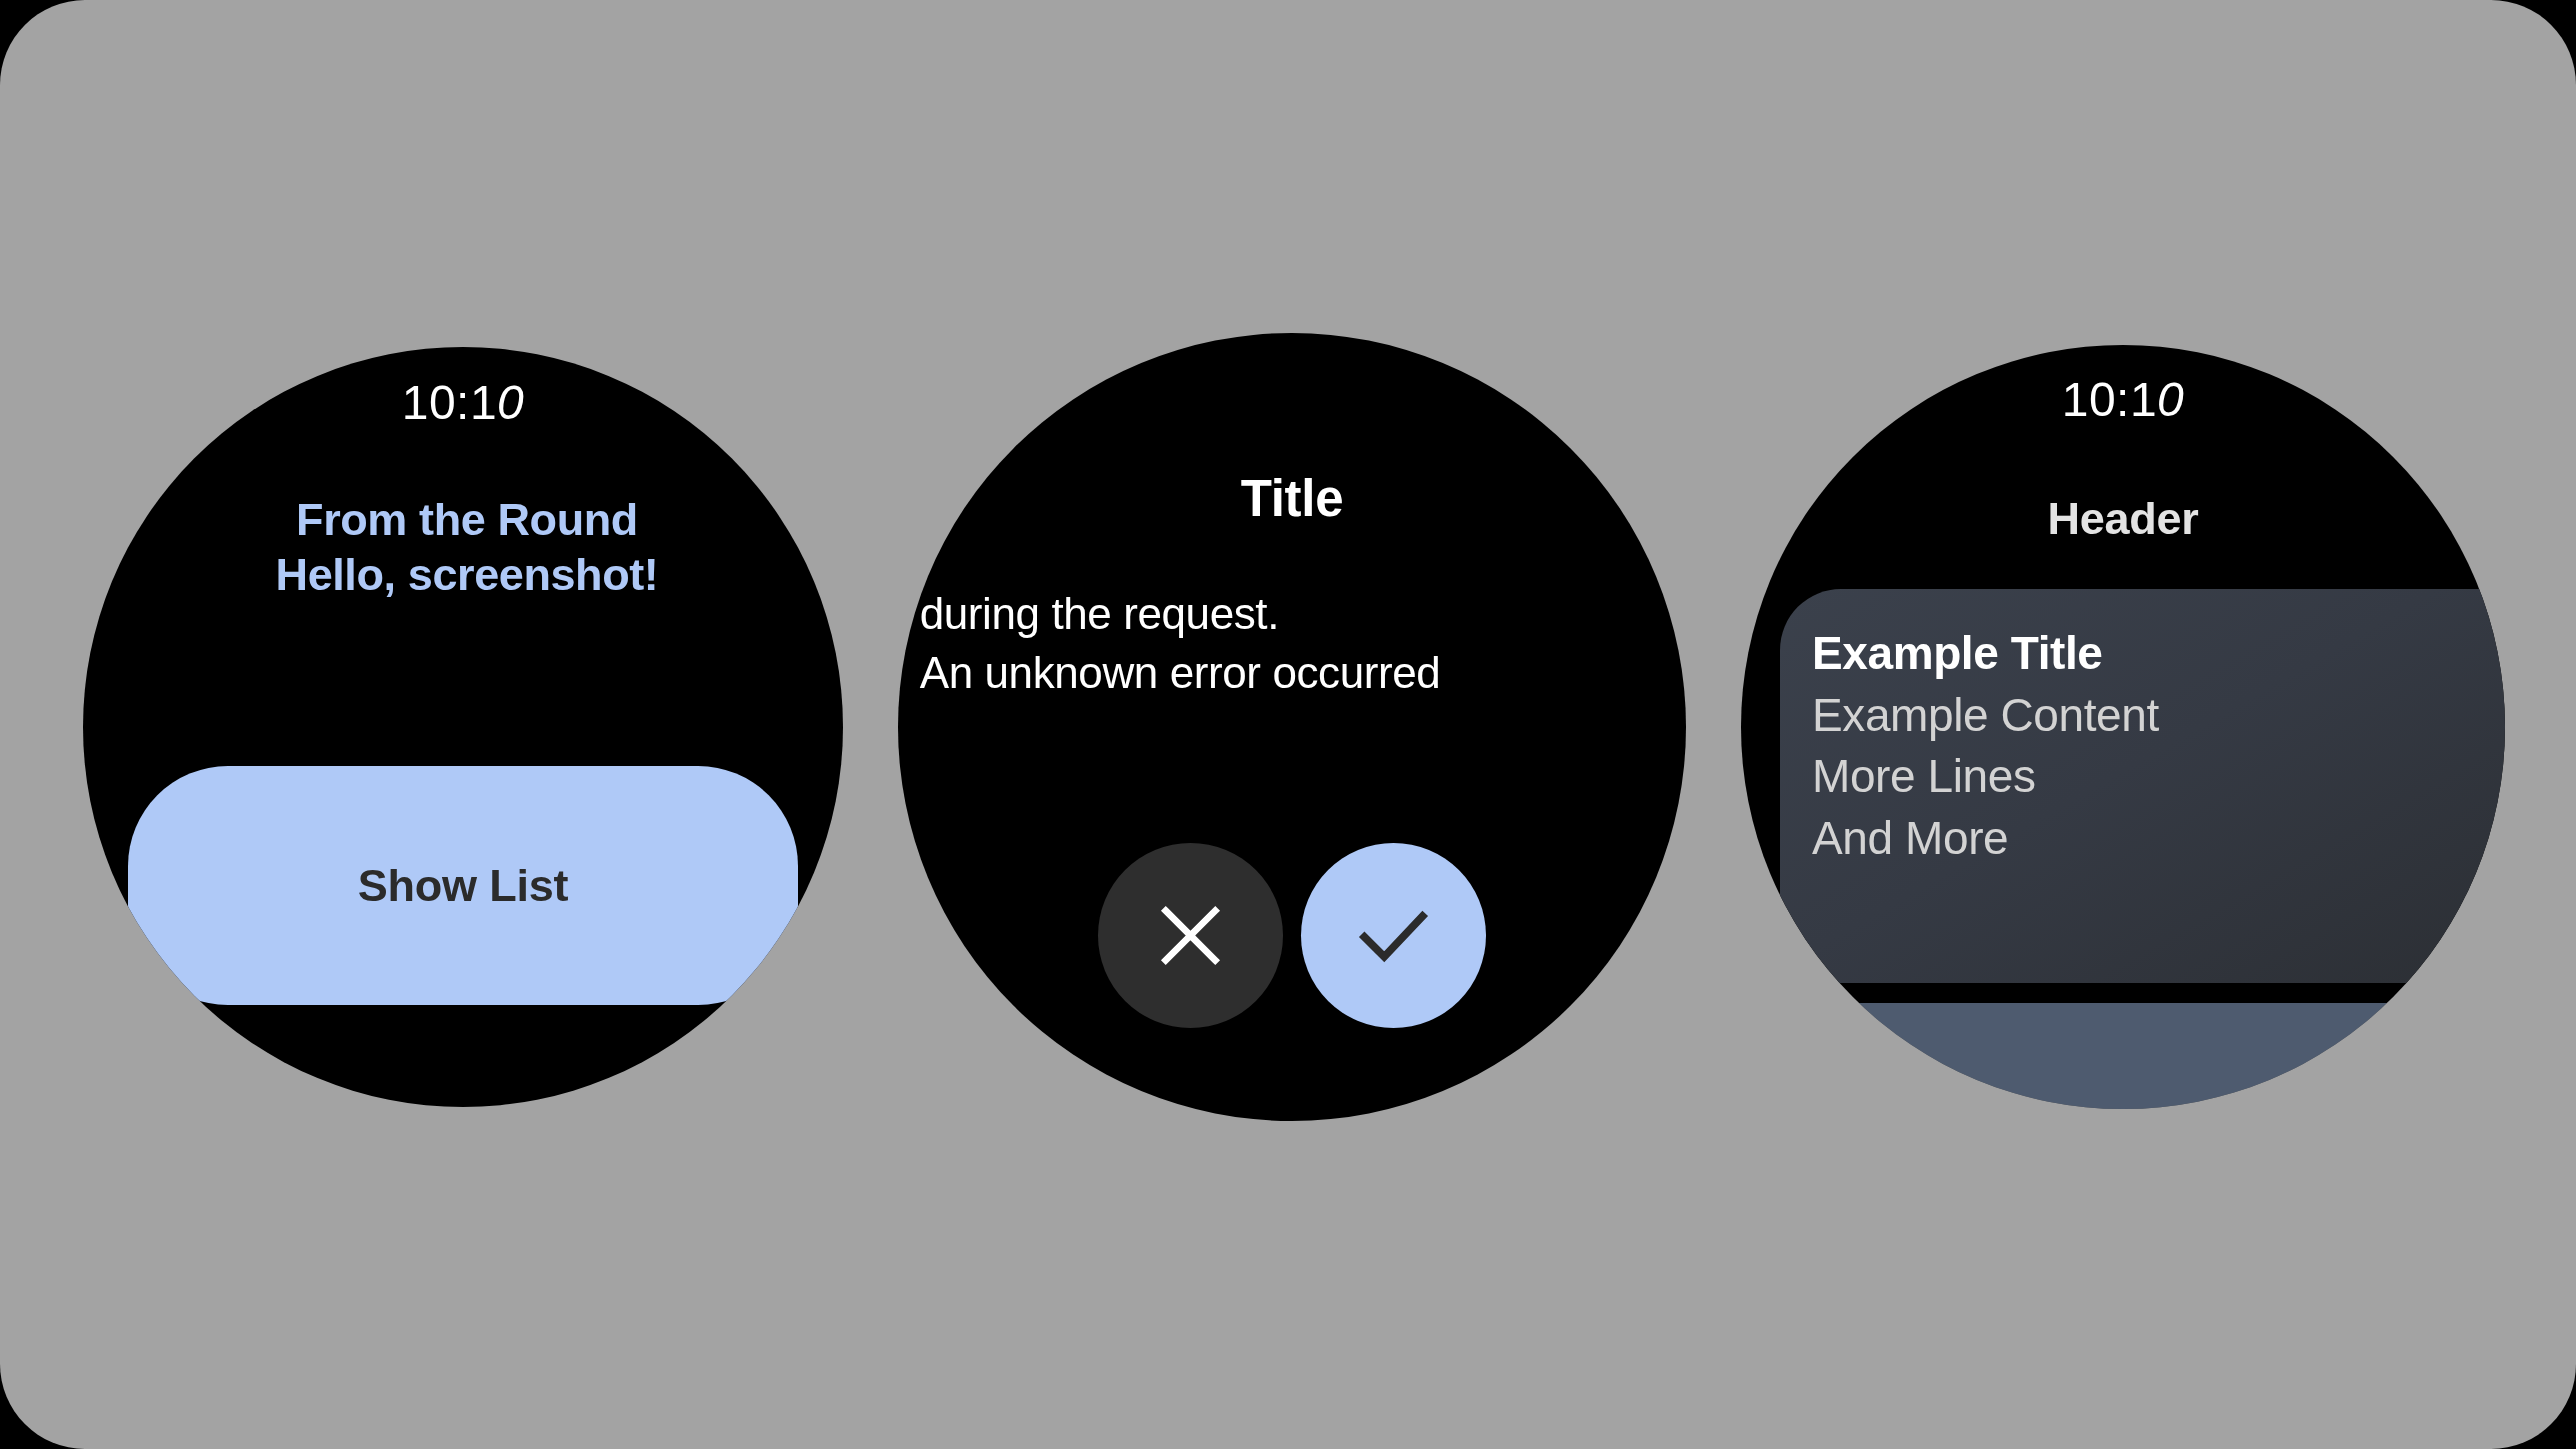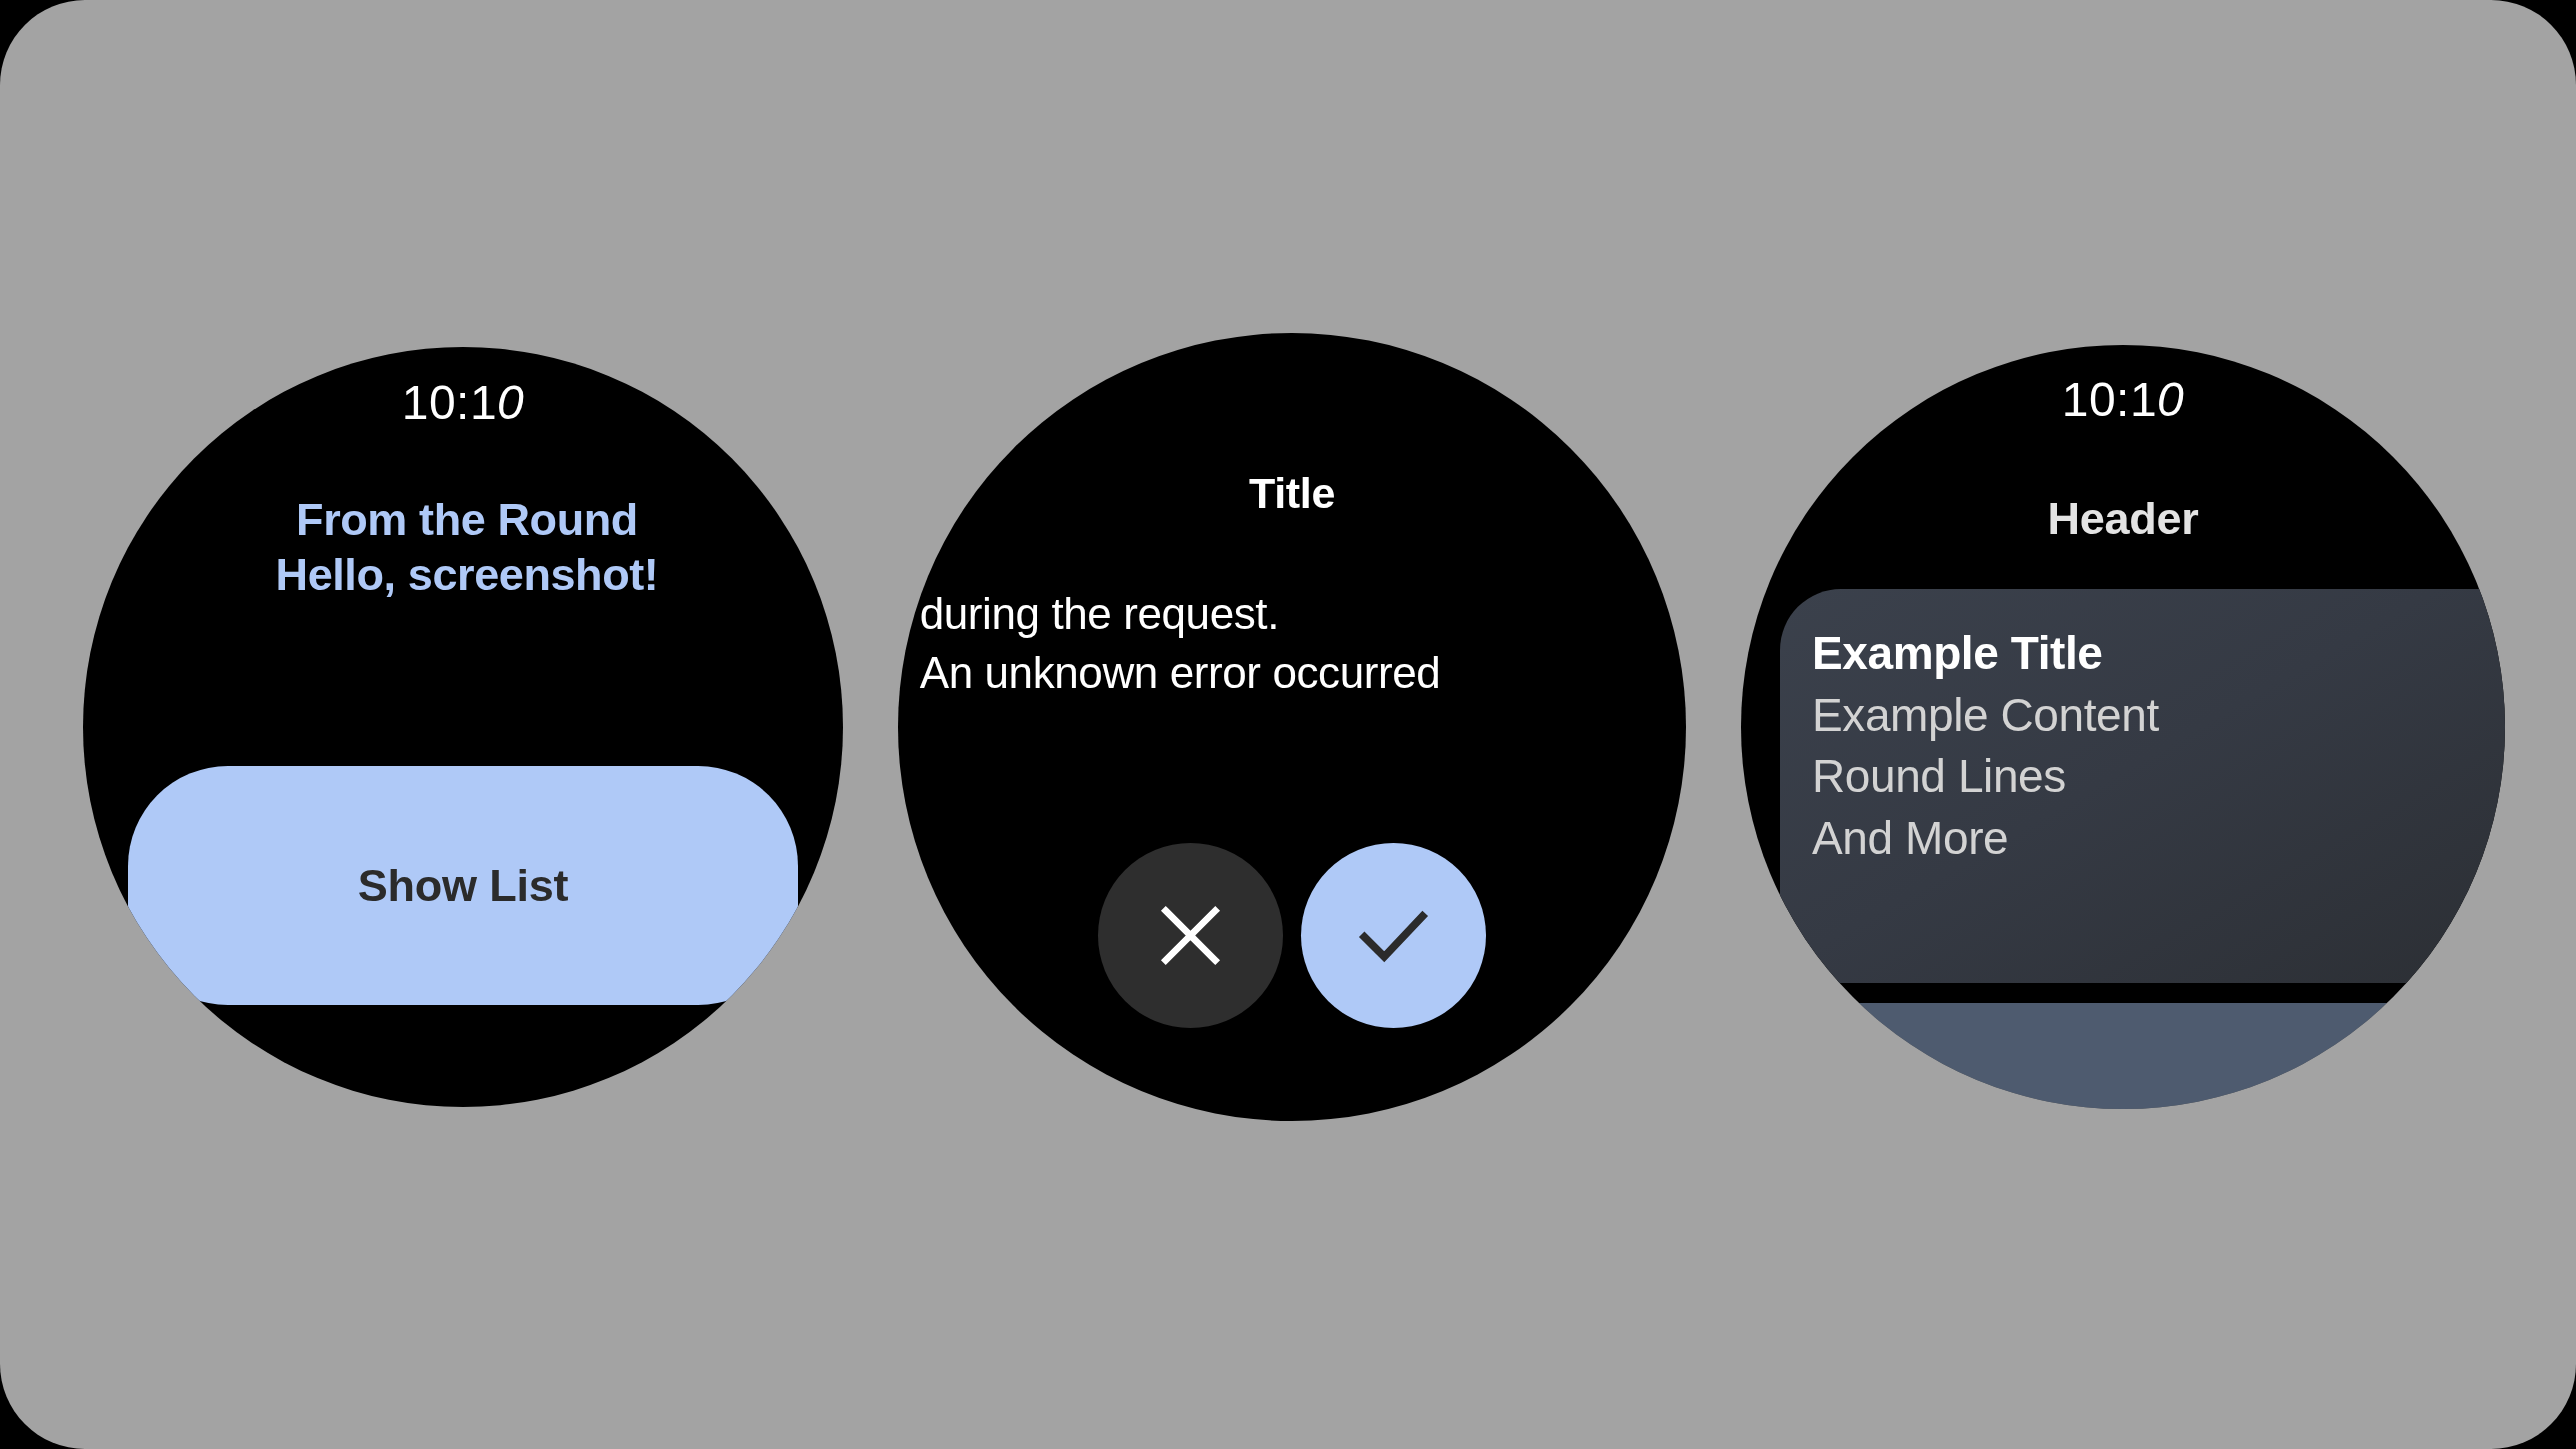--- a/index.html
+++ b/index.html
@@ -88,21 +88,21 @@
     top: 333px;
     width: 788px;
     height: 788px;
   }
   #watch-dialog .dlg-title {
     position: absolute;
     left: 0; right: 0;
     top: 136px;
     text-align: center;
     color: #FFFFFF;
-    font-size: 43px;
+    font-size: 51px;
     font-weight: bold;
     letter-spacing: -0.3px;
   }
   #watch-dialog .dlg-message {
     position: absolute;
     left: 21.7px; right: 21.7px;
     top: 251px;
     text-align: left;
     color: #FFFFFF;
     font-size: 44px;
@@ -249,20 +249,20 @@
       <span>10:1</span><span style="font-style:italic">0</span>
     </div>
 
     <div class="card-header">Header</div>
 
     <div id="scroll-track"></div>
 
     <div id="list-card">
       <div class="item-title">Example Title</div>
       <div class="item-line">Example Content</div>
-      <div class="item-line">Round Lines</div>
+      <div class="item-line">More Lines</div>
       <div class="item-line">And More</div>
     </div>
 
   </div>
 
 </div>
 
 
 </body></html>

